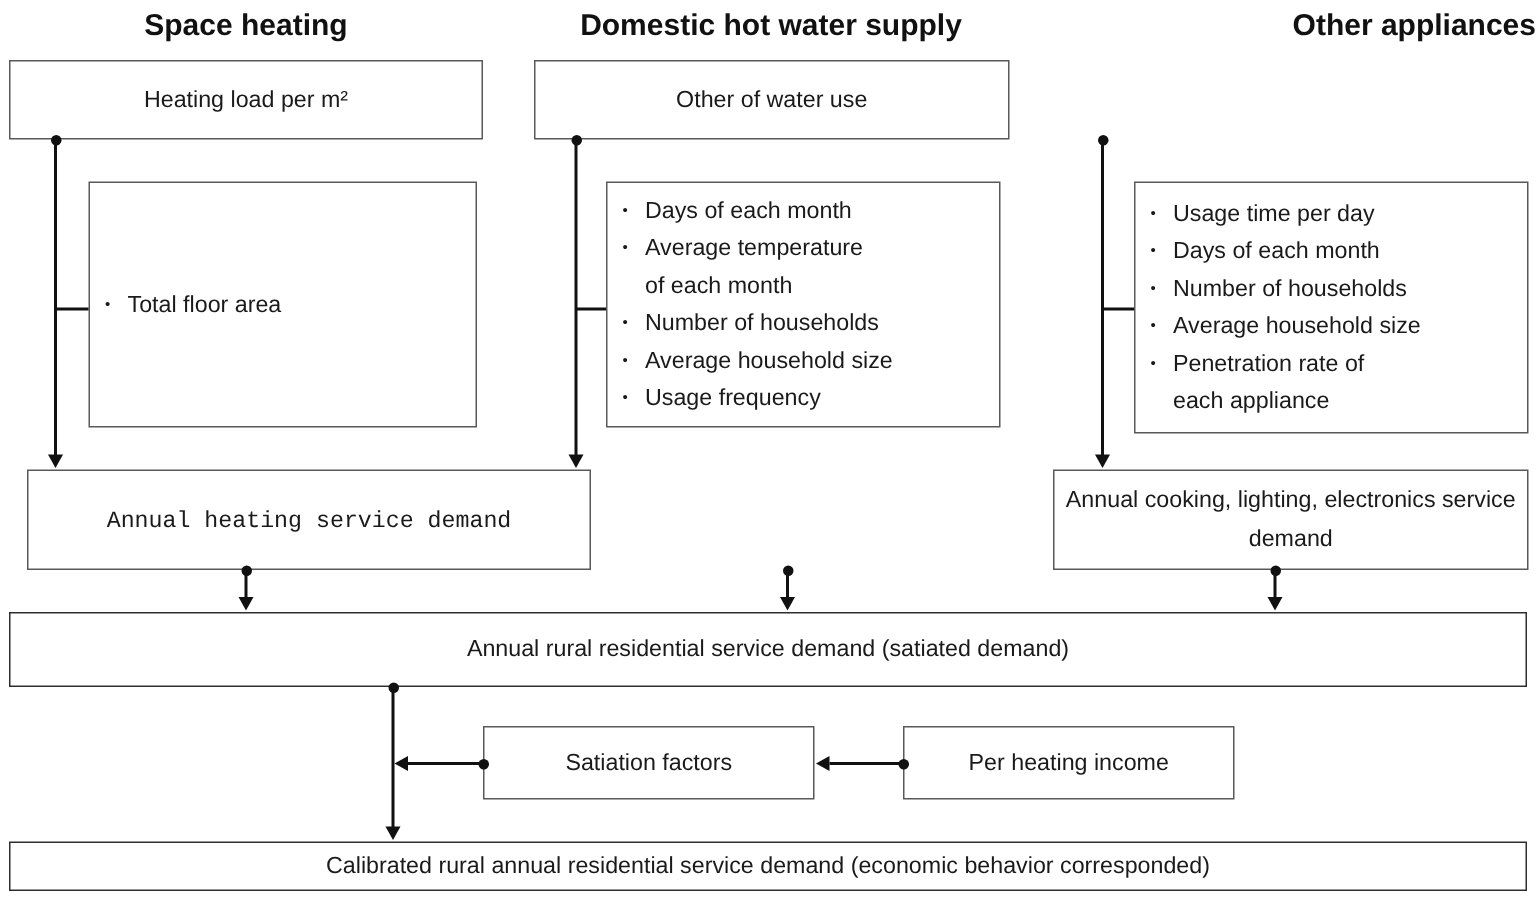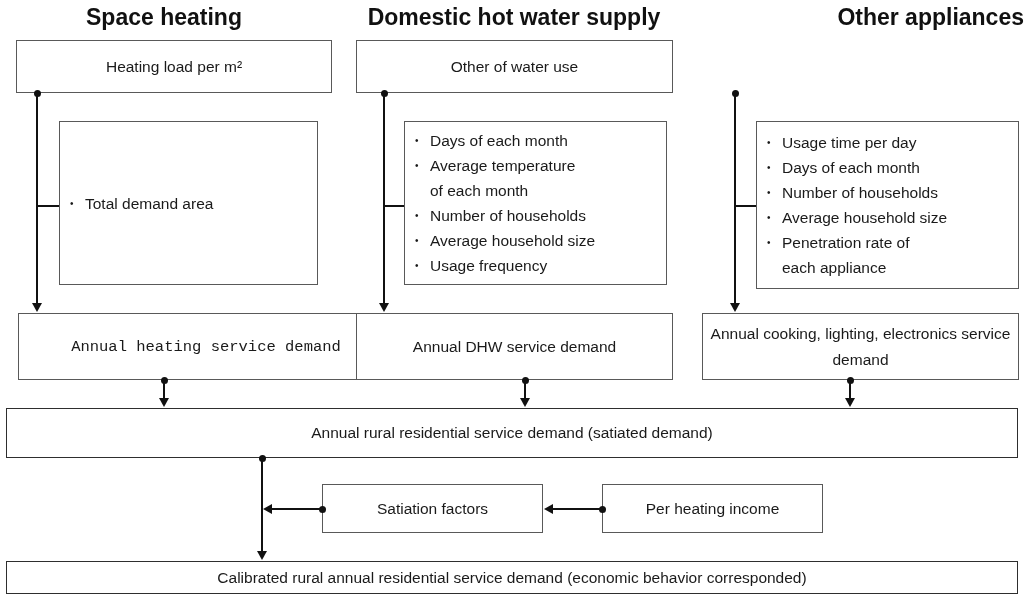--- a/index.html
+++ b/index.html
@@ -6,21 +6,21 @@
   .canvas {
     position:relative;
     width:1024px; height:610px;
     background:#ffffff;
     font-family:"Liberation Sans", sans-serif;
     color:#1a1a1a;
     overflow:hidden;
   }
   .col-title {
     position:absolute; top:2px;
-    font-size:23px; font-weight:bold;
+    font-size:20px; font-weight:bold;
     text-align:center; line-height:30px;
     color:#111;
   }
   .box {
     position:absolute; box-sizing:border-box;
     border:1.5px solid #595959; background:#fff;
     display:flex; align-items:center; justify-content:center;
     text-align:center; font-size:15.5px; line-height:24px;
   }
   .box.dark { border-color:#2e2e2e; }
@@ -47,27 +47,27 @@
 </style>
 </head>
 <body>
 
 <div class="canvas">
 
   <div class="col-title" style="left:6px; width:316px;">Space heating</div>
   <div class="col-title" style="left:346px; width:336px;">Domestic hot water supply</div>
   <div class="col-title" style="left:700px; width:324px;text-align:right;">Other appliances</div>
 
-  <div class="box" style="left:6px; top:40px; width:316px; height:53px;margin-left:10px;">Heating load per m²</div>
+  <div class="box" style="left:6px; top:40px; width:316px; height:53px;">Heating load per m²</div>
   <div class="box" style="left:356px; top:40px; width:317px; height:53px;">Other of water use</div>
 
   <div class="box listbox" style="left:59px; top:121px; width:259px; height:164px;">
     <div class="li">
       <span class="bullet">•</span>
-      <span class="li-text">Total demand area</span>
+      <span class="li-text">Total floor area</span>
     </div>
   </div>
 
   <div class="box listbox" style="left:404px; top:121px; width:263px; height:164px;">
     <div class="li">
       <span class="bullet">•</span>
       <span class="li-text">Days of each month</span>
     </div>
     <div class="li">
       <span class="bullet">•</span>
@@ -106,21 +106,20 @@
       <span class="li-text">Average household size</span>
     </div>
     <div class="li">
       <span class="bullet">•</span>
       <span class="li-text">Penetration rate of
 each appliance</span>
     </div>
   </div>
 
   <div class="box" style="left:18px; top:313px; width:376px; height:67px;font-family:Liberation Mono, monospace;">Annual heating service demand</div>
-  <div class="box" style="left:356px; top:313px; width:317px; height:67px;">Annual DHW service demand</div>
   <div class="box" style="left:702px; top:313px; width:317px; height:67px; padding:0 2px; line-height:26px;">Annual cooking, lighting, electronics service demand</div>
 
   <div class="box dark" style="left:6px; top:408px; width:1012px; height:50px;">Annual rural residential service demand (satiated demand)</div>
 
   <div class="box" style="left:322px; top:484px; width:221px; height:49px;">Satiation factors</div>
   <div class="box" style="left:602px; top:484px; width:221px; height:49px;">Per heating income</div>
 
   <div class="box dark" style="left:6px; top:561px; width:1012px; height:33px;">Calibrated rural annual residential service demand (economic behavior corresponded)</div>
 
   <div class="dot" style="left:33.5px; top:89.5px;"></div>

